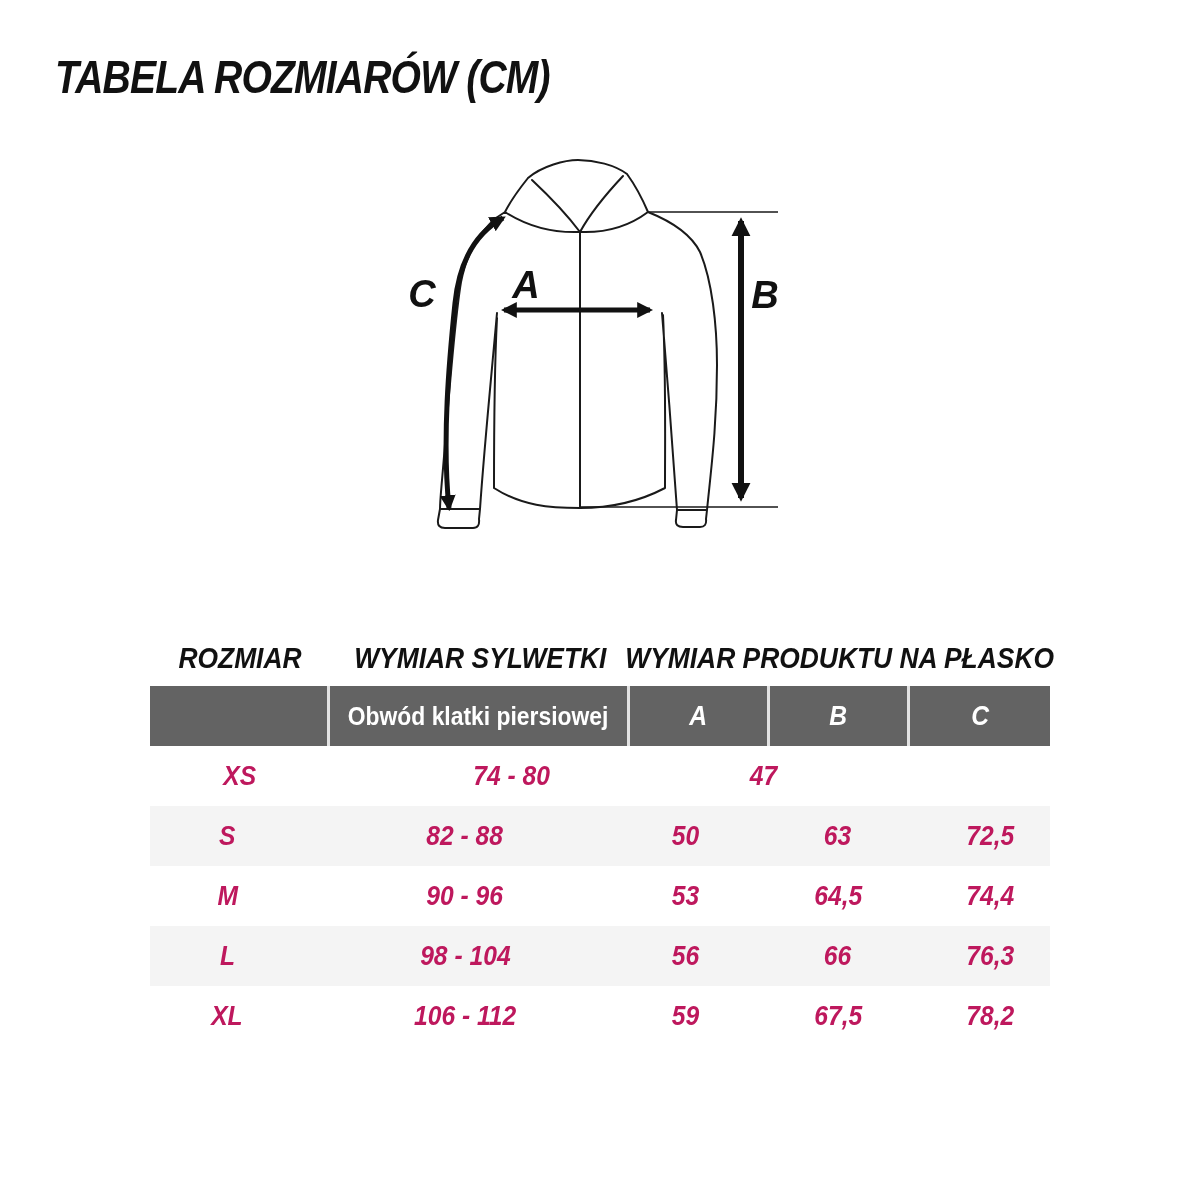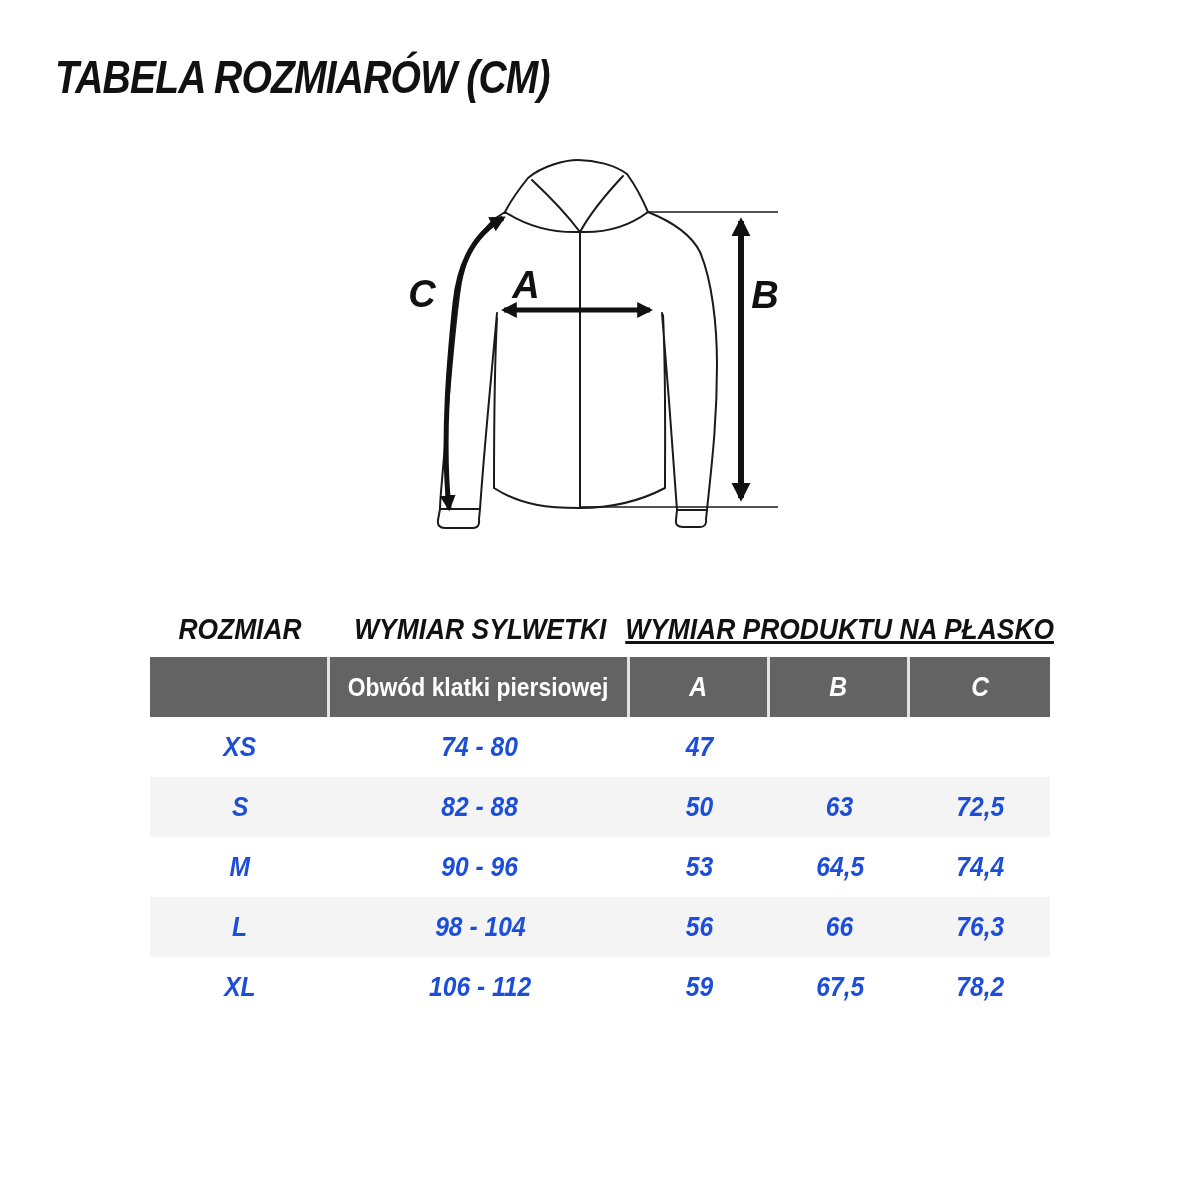--- a/index.html
+++ b/index.html
@@ -10,40 +10,40 @@
     position:absolute; left:55px; top:50px; margin:0;
     font-size:46px; font-style:italic; font-weight:bold; color:#111;
     letter-spacing:-1px; white-space:nowrap;
     transform:scaleX(.85); transform-origin:left center;
   }
 
   .diagram { position:absolute; left:370px; top:140px; width:460px; height:430px; }
   .diagram svg { display:block; }
   .measure-label { font-size:38px; font-weight:bold; font-style:italic; fill:#111; }
 
-  .tablewrap { position:absolute; left:150px; top:607px; width:900px; }
+  .tablewrap { position:absolute; left:150px; top:636px; width:900px; }
 
   .group-headers { display:flex; height:44px; }
   .group-headers .gcell {
     display:flex; align-items:center; justify-content:center;
     font-size:30px; font-weight:bold; font-style:italic; color:#111; white-space:nowrap;
   }
-  .gh1 { width:180px; } .gh2 { width:300px; } .gh3 { width:420px;text-decoration:underline; }
+  .gh1 { width:180px; } .gh2 { width:300px; } .gh3 { width:420px; }
 
   .cell { display:flex; align-items:center; justify-content:center; box-sizing:border-box; }
   .c1 { width:180px; } .c2 { width:300px; } .c3 { width:140px; } .c4 { width:140px; } .c5 { width:140px; }
 
   .thead { display:flex; height:60px; margin-top:6px; background:#636363; color:#ffffff; }
   .thead .cell { border-right:3px solid #e2e2e2;align-items:center; }
   .thead .cell:last-child { border-right:none; }
   .thead .chest { font-size:26px; font-weight:bold; font-style:normal; }
   .thead .abc { font-size:28px; font-weight:bold; font-style:italic; }
 
-  .tbody .row { display:flex; height:60px; color:#1d4ed8;
-    font-size:28px; font-weight:bold; font-style:italic; }
+  .tbody .row { display:flex; height:60px; color:#be185d;
+    font-size:28px; font-weight:bold; font-style:italic;gap:32px; }
   .tbody .row:nth-child(even) { background:#f4f4f4; }
 
   .cond { display:inline-block; transform:scaleX(.88); transform-origin:center; white-space:nowrap; }
 </style>
 </head>
 <body>
 
 <div class="page">
 
   <h1 class="title">TABELA ROZMIARÓW (CM)</h1>

